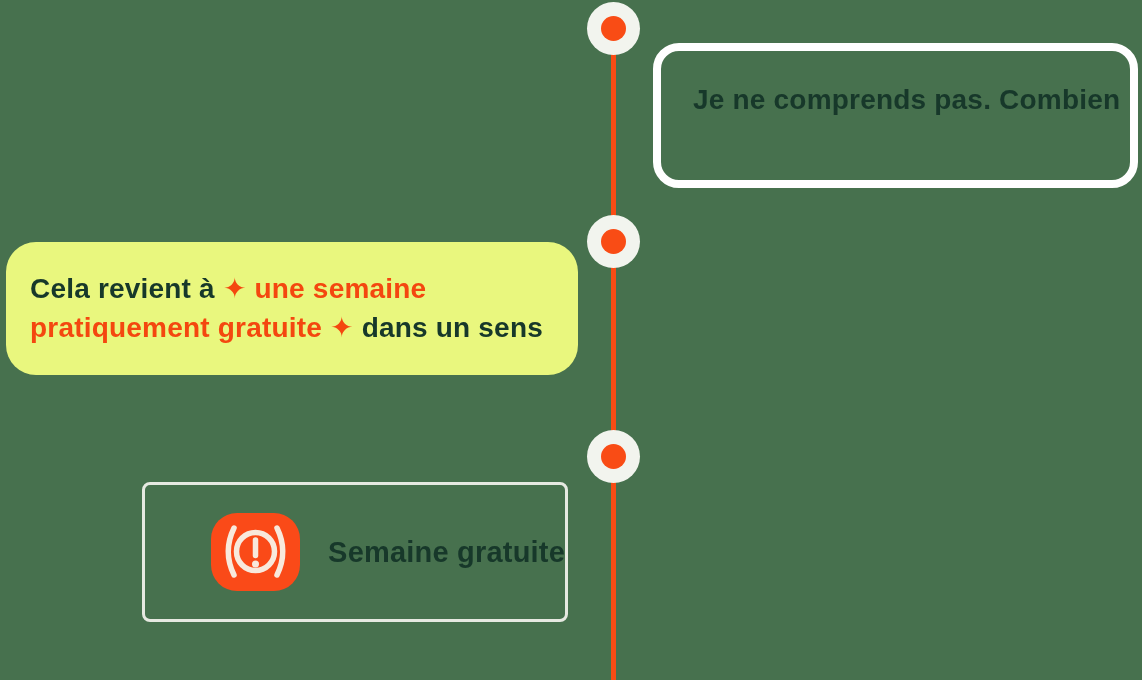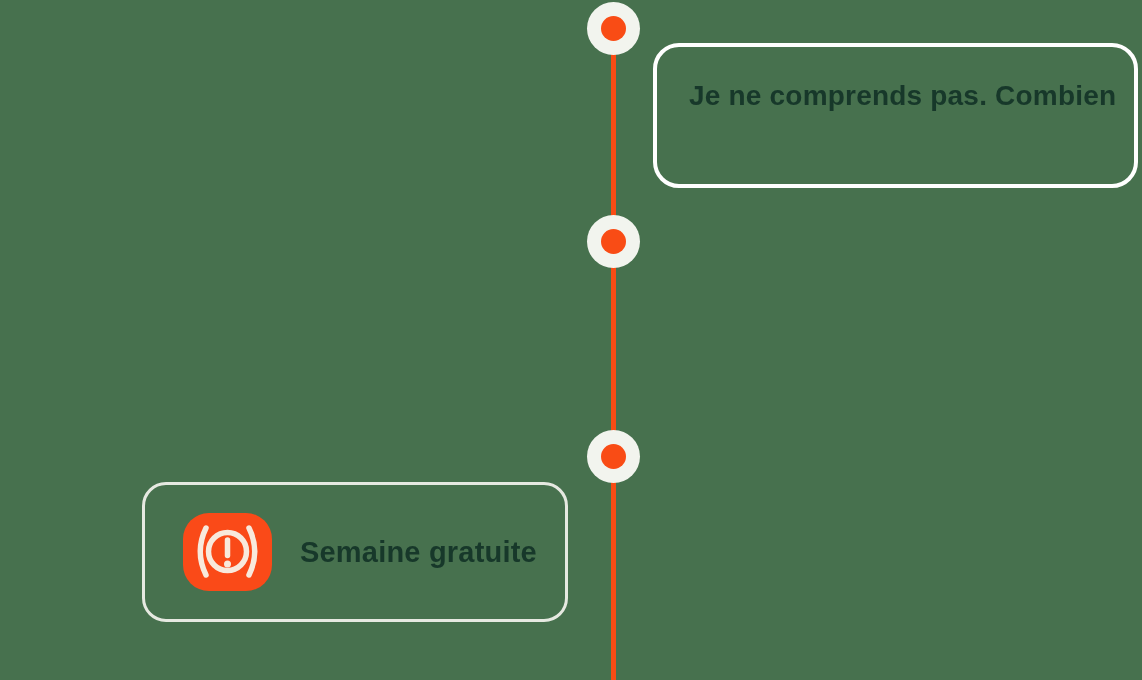--- a/index.html
+++ b/index.html
@@ -14,29 +14,29 @@
     background:#F2F4EE;display:flex;align-items:center;justify-content:center;}
   .node-1{top:2px;}
   .node-2{top:215px;}
   .node-3{top:430px;}
   .dot{width:25px;height:25px;border-radius:50%;background:#F94C15;}
   
   .bubble{position:absolute;box-sizing:border-box;font-size:28px;line-height:39px;
     font-weight:700;letter-spacing:.2px;color:#17382A;}
   .bubble .line{white-space:nowrap;}
   .question{left:653px;top:43px;width:485px;height:145px;
-    border:4px solid #ffffff;border-radius:26px;padding:29px 0 0 32px;}
+    border:8px solid #ffffff;border-radius:26px;padding:29px 0 0 32px;}
   .answer{left:6px;top:242px;width:572px;height:133px;
     background:#E9F77E;border-radius:30px;padding:27px 0 0 24px;}
   .accent{color:#F4470F;}
   .dark{color:#17382A;}
   
   .card{position:absolute;left:142px;top:482px;width:426px;height:140px;box-sizing:border-box;
-    border:3px solid #E6E9E1;border-radius:24px;display:flex;align-items:center;
-    padding-left:38px;cursor:pointer;}
+    border:3px solid #E6E9E1;border-radius:8px;display:flex;align-items:center;
+    padding-left:38px;cursor:pointer;justify-content:flex-end;}
   .card-icon{width:89px;height:78px;border-radius:26px;background:#FA4A18;
     display:flex;align-items:center;justify-content:center;flex:0 0 auto;}
   .card-label{margin-left:28px;font-size:29px;font-weight:700;letter-spacing:.2px;color:#17382A;white-space:nowrap;}
 </style>
 </head>
 <body>
 
 <div class="canvas">
 
   <div class="vline"></div>
@@ -48,20 +48,24 @@
     <div class="dot"></div>
   </div>
   <div class="node node-3">
     <div class="dot"></div>
   </div>
 
   <div class="bubble question">
     <div class="line">Je ne comprends pas. Combien</div>
   </div>
 
+  <div class="bubble answer">
+    <div class="line"><span class="dark">Cela revient à </span><span class="accent">✦ une semaine</span></div>
+    <div class="line"><span class="accent">pratiquement gratuite ✦</span><span class="dark"> dans un sens</span></div>
+  </div>
 
   <div class="card">
     <div class="card-icon">
       <svg width="89" height="78" viewBox="0 0 89 78" fill="none" xmlns="http://www.w3.org/2000/svg">
         <circle cx="44.5" cy="38.5" r="19" stroke="#F8E9DC" stroke-width="5.5"></circle>
         <line x1="44.5" y1="27" x2="44.5" y2="42.5" stroke="#F8E9DC" stroke-width="5.5" stroke-linecap="round"></line>
         <circle cx="44.5" cy="51" r="3.5" fill="#F8E9DC"></circle>
         <path d="M 23 15 Q 11.5 38.5 23 62" stroke="#F8E9DC" stroke-width="5.5" stroke-linecap="round"></path>
         <path d="M 66 15 Q 77.5 38.5 66 62" stroke="#F8E9DC" stroke-width="5.5" stroke-linecap="round"></path>
       </svg>

